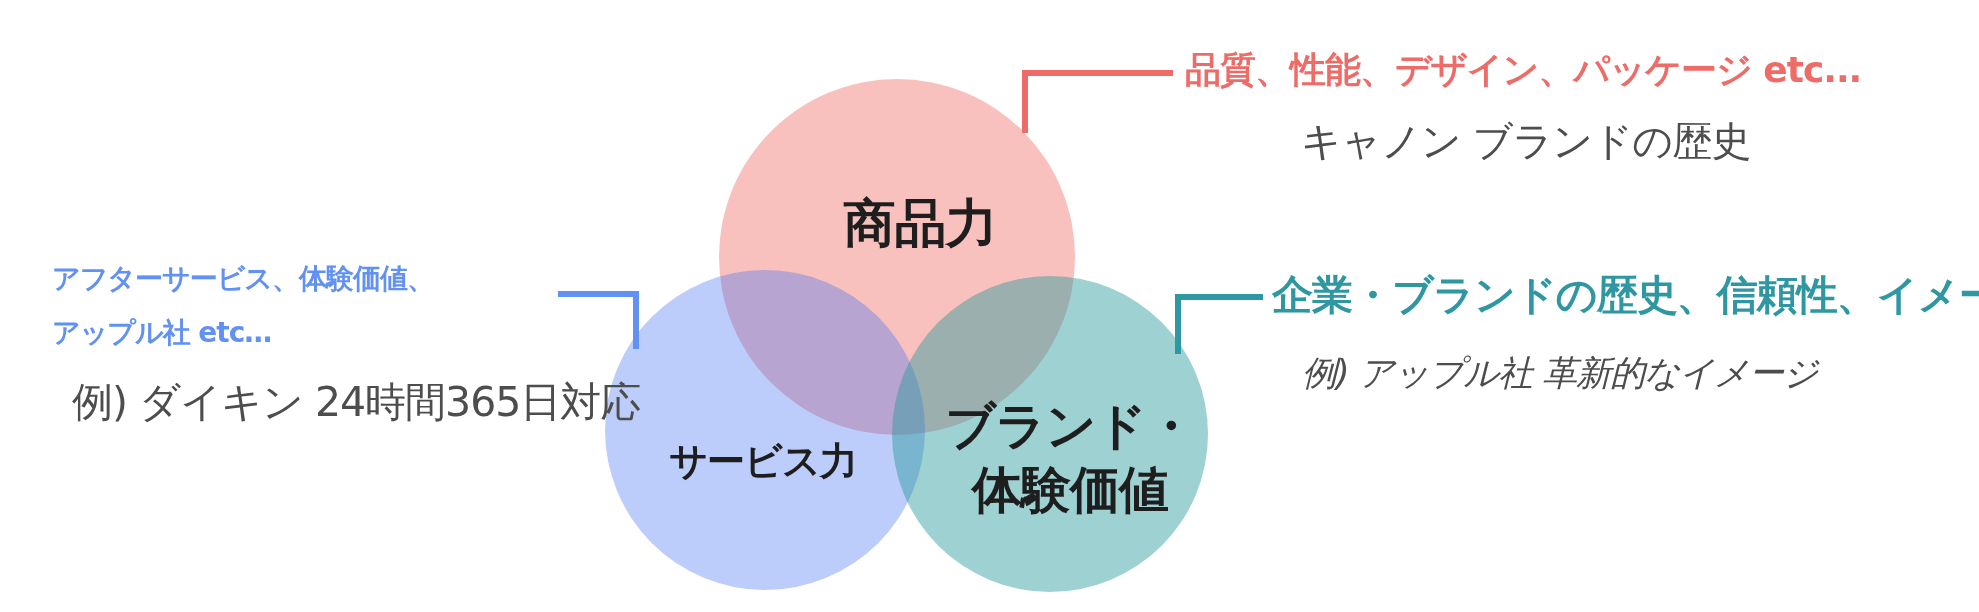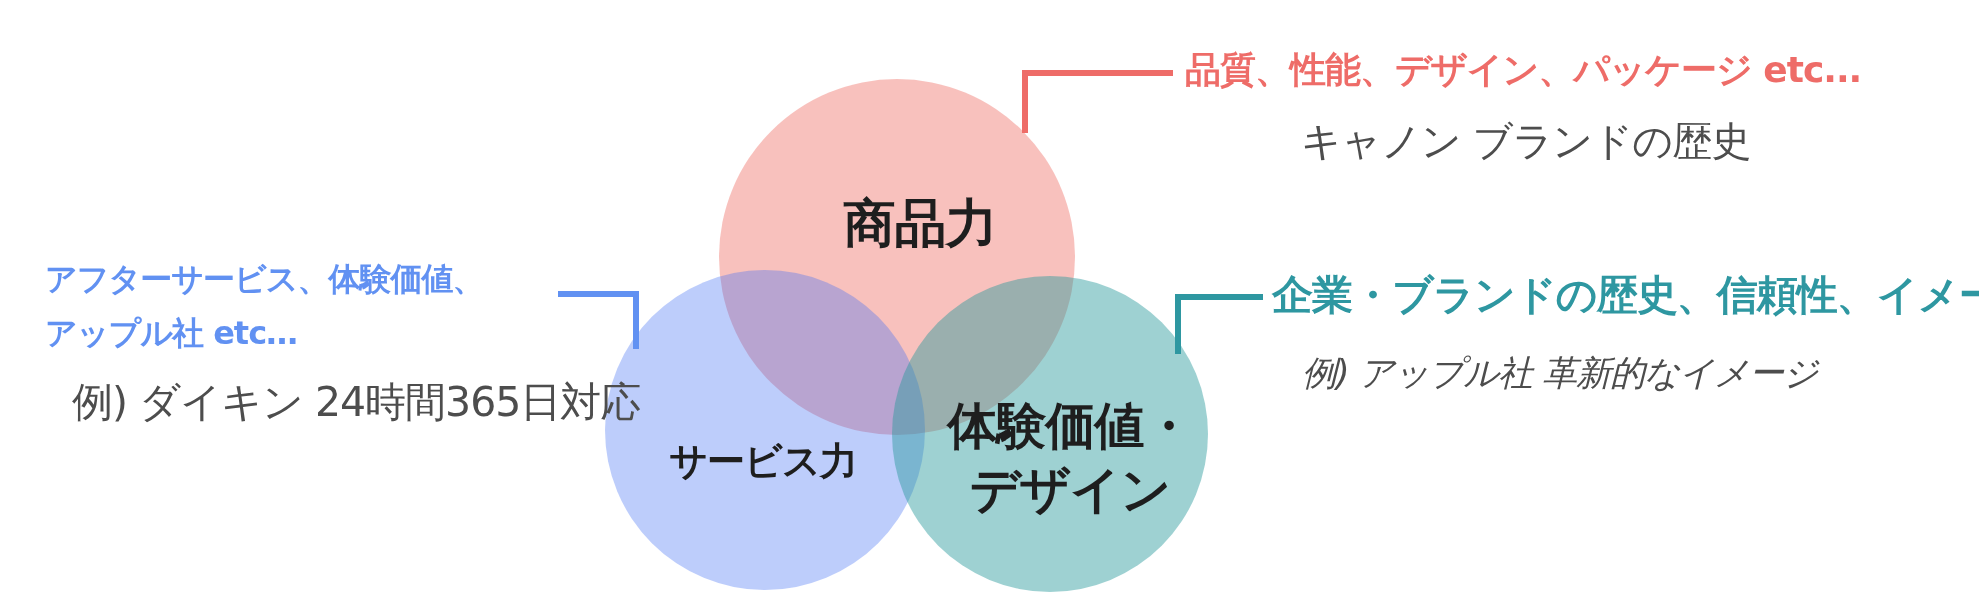--- a/index.html
+++ b/index.html
@@ -59,42 +59,42 @@
     position: absolute; z-index: 6;
     color: var(--example-color, #4d4d4d);
     font-weight: 500; letter-spacing: -1px; white-space: nowrap;
   }
 
   .ann-title.product { left: 1185px; top: 46px; font-size: 36px;
     color: var(--product-accent, #ee6c68); }
   .ann-example.product { left: 1243px; top: 112px; font-size: 40px; line-height: 59px; }
   .ann-example.product .indent2 { display: block; padding-left: 58px; }
 
-  .ann-title.service { left: 45px; top: 252px; font-size: 32px; line-height: 54px;
+  .ann-title.service { left: 52px; top: 252px; font-size: 28px; line-height: 54px;
     color: var(--service-accent, #6191f2); }
   .ann-example.service { left: 72px; top: 363px; font-size: 41px; margin-top: 12px; }
 
   .ann-title.brand { left: 1272px; top: 268px; font-size: 41px;
     color: var(--brand-accent, #2e97a1); }
   .ann-example.brand { left: 1302px; top: 350px; font-size: 35px; font-style: italic; }
 </style>
 </head>
 <body>
 
 <div id="stage">
 
   <div class="circle product"></div>
   <div class="circle service"></div>
   <div class="circle brand"></div>
 
   <div class="circle-label product">商品力</div>
   <div class="circle-label service">サービス力</div>
   <div class="circle-label brand">
-    <span>体験価値・</span><br>
-    <span>デザイン</span>
+    <span>ブランド・</span><br>
+    <span>体験価値</span>
   </div>
 
   <div class="bracket product"></div>
   <div class="bracket service"></div>
   <div class="bracket brand"></div>
 
   <div class="ann-title product">品質、性能、デザイン、パッケージ etc...</div>
   <div class="ann-example product">
     <span class="indent2">キャノン ブランドの歴史</span>
   </div>

